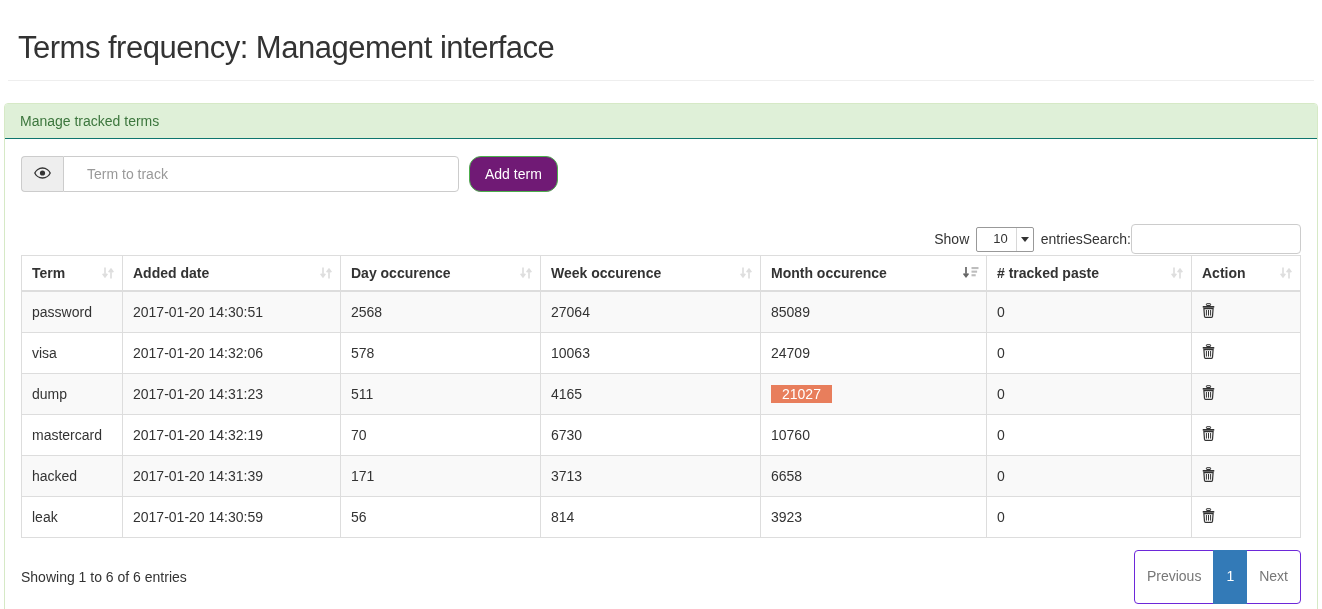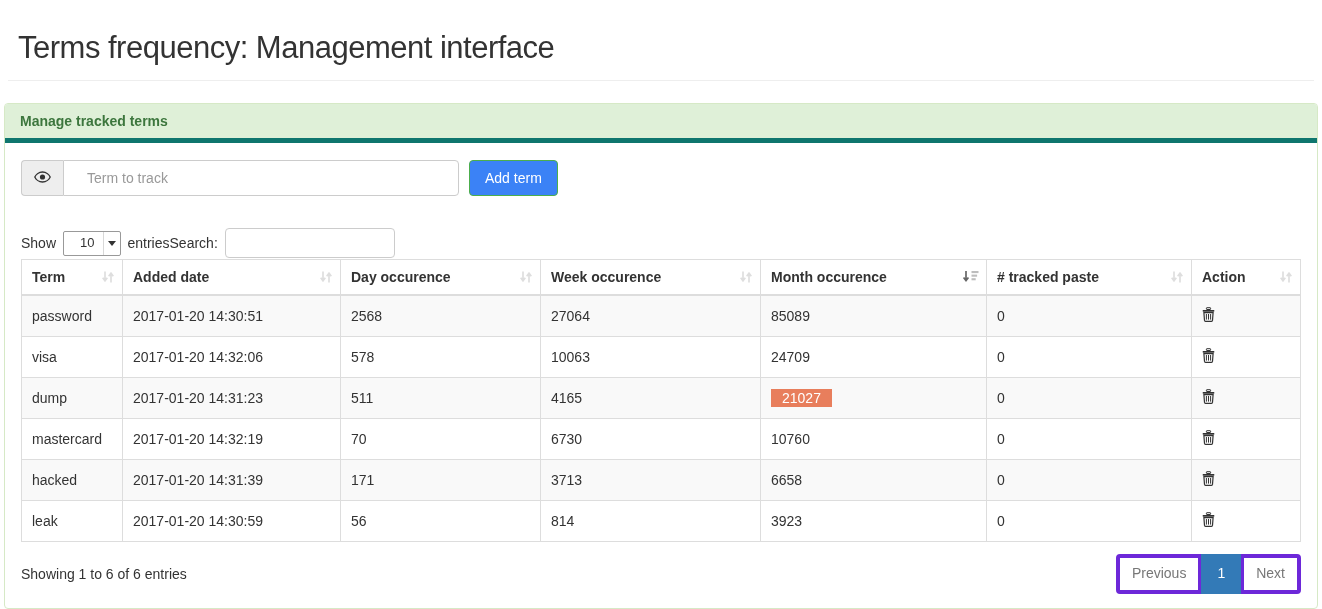--- a/index.html
+++ b/index.html
@@ -11,58 +11,58 @@
     width: 1322px;
   }
 
   
   .page-header { margin: 0 8px; padding: 30px 10px 14px; border-bottom: 1px solid #eee; }
   .page-header h1 { margin: 0; font-size: 31px; font-weight: 400; color: #333; letter-spacing: -0.5px; }
 
   
   .panel { margin: 22px 4px 0; border: 1px solid #d6e9c6; border-radius: 4px; background: #fff; }
   .panel-heading {
-    background: #dff0d8; color: #3c763d; font-weight: bold; font-size: 14px;
-    padding: 9px 15px; border-bottom: 5px solid #0f766e; border-radius: 3px 3px 0 0;
+    background: #dff0d8; color: #3c763d; font-weight: normal; font-size: 14px;
+    padding: 9px 15px; border-bottom: 1px solid #0f766e; border-radius: 3px 3px 0 0;
   }
   .panel-body { padding: 17px 16px 14px; }
 
   
   .term-form { display: flex; align-items: stretch; height: 36px; }
   .input-addon {
     width: 42px; background: #eee; border: 1px solid #ccc; border-right: 0;
     border-radius: 4px 0 0 4px; display: flex; align-items: center; justify-content: center;
   }
   .term-input {
     width: 396px; border: 1px solid #ccc; border-radius: 0 4px 4px 0;
     padding: 6px 23px; font-size: 14px; color: #555; outline: none;
     font-family: inherit;
   }
   .term-input::placeholder { color: #999; }
   .btn-add {
-    margin-left: 10px; background: #3b82f6; border: 1px solid #4cae4c; color: #fff;
-    border-radius: 4px; padding: 6px 15px; font-size: 14px; cursor: pointer;
+    margin-left: 10px; background: #701a75; border: 1px solid #4cae4c; color: #fff;
+    border-radius: 12px; padding: 6px 15px; font-size: 14px; cursor: pointer;
     font-family: inherit;
   }
 
   
-  .dt-controls { display: flex; justify-content: flex-start; align-items: center; margin-top: 32px; }
+  .dt-controls { display: flex; justify-content: flex-end; align-items: center; margin-top: 32px; }
   .dt-length { display: flex; align-items: center; }
   .length-select {
     display: inline-flex; align-items: stretch; border: 1px solid #999; border-radius: 2px;
     background: #fff; height: 25px; margin: 0 7px; cursor: pointer;
   }
   .length-select .val { padding: 3px 8px 17px 16px; font-size: 13px; color: #333; }
   .length-select .caret-box {
     width: 17px; display: flex; align-items: center; justify-content: center;
     border-left: 1px solid #d8d8d8;
   }
   .caret-down { width: 0; height: 0; border-left: 4px solid transparent; border-right: 4px solid transparent; border-top: 5px solid #333; }
   .dt-search { display: flex; align-items: center; }
-  .dt-search label { margin-right: 7px; }
+  .dt-search label { }
   .search-input {
     width: 170px; height: 30px; border: 1px solid #ccc; border-radius: 4px;
     padding: 4px 10px; font-size: 14px; outline: none; font-family: inherit;
   }
 
   
   table.dataTable { width: 100%; border-collapse: collapse; margin-top: 1px; }
   table.dataTable th {
     text-align: left; font-weight: bold; font-size: 14px; color: #333;
     padding: 9px 26px 9px 10px; border: 1px solid #ddd; border-bottom: 2px solid #ddd;
@@ -75,21 +75,21 @@
   table.dataTable tbody tr:nth-child(even) { background: #fff; }
   .sort-icon { position: absolute; right: 7px; top: 50%; transform: translateY(-50%); line-height: 0; }
   .cell-highlight { background: #e87e5c; color: #fff; padding: 1px 11px; }
   .trash-btn { display: inline-block; line-height: 0; cursor: pointer; text-decoration: none; }
 
   
   .dt-footer { display: flex; justify-content: space-between; align-items: center; margin-top: 12px; }
   .dt-info { font-size: 14px; color: #333; }
   .pagination { display: flex; }
   .page-btn {
-    border: 4px solid #6d28d9; background: #fff; color: #777; padding: 6px 12px;
+    border: 1px solid #6d28d9; background: #fff; color: #777; padding: 16px 12px;
     font-size: 14px; margin-left: -1px; cursor: pointer; font-family: inherit; line-height: 1.42;
   }
   .page-btn.first { border-radius: 4px 0 0 4px; margin-left: 0; }
   .page-btn.last { border-radius: 0 4px 4px 0; }
   .page-btn.active { background: #337ab7; border-color: #337ab7; color: #fff; position: relative; z-index: 1; }
 </style>
 </head>
 <body>
 
 <div class="page-header">

